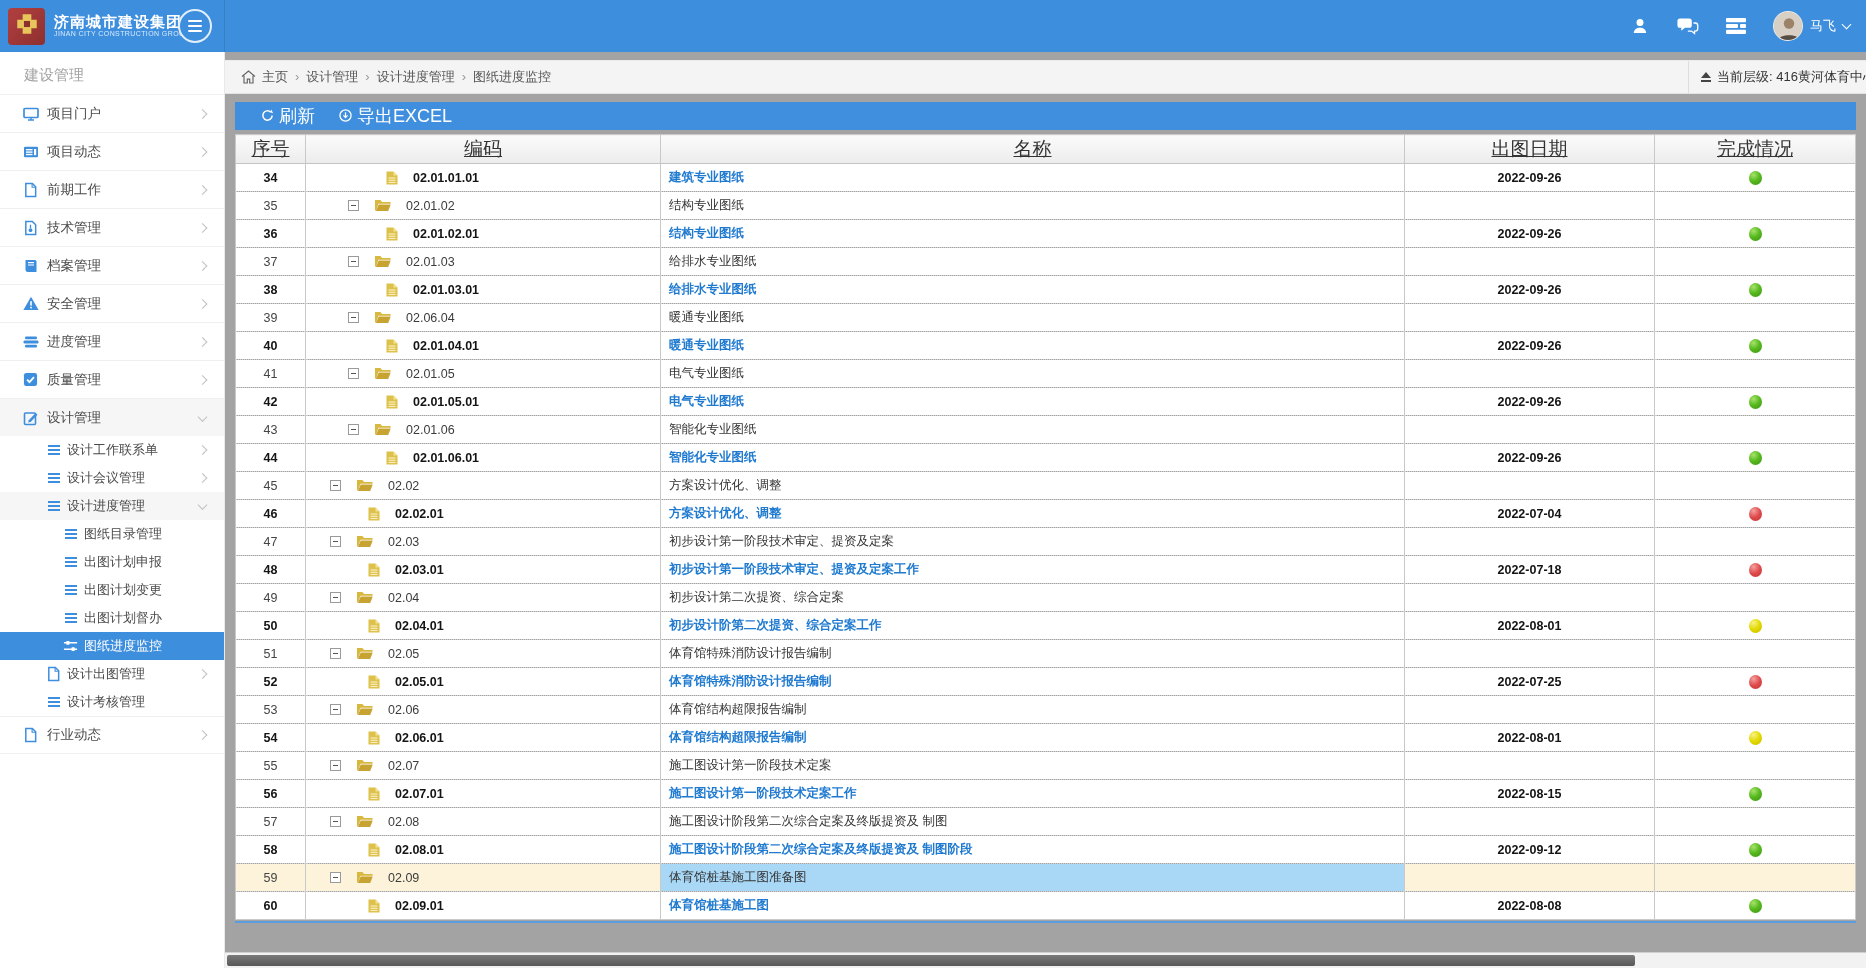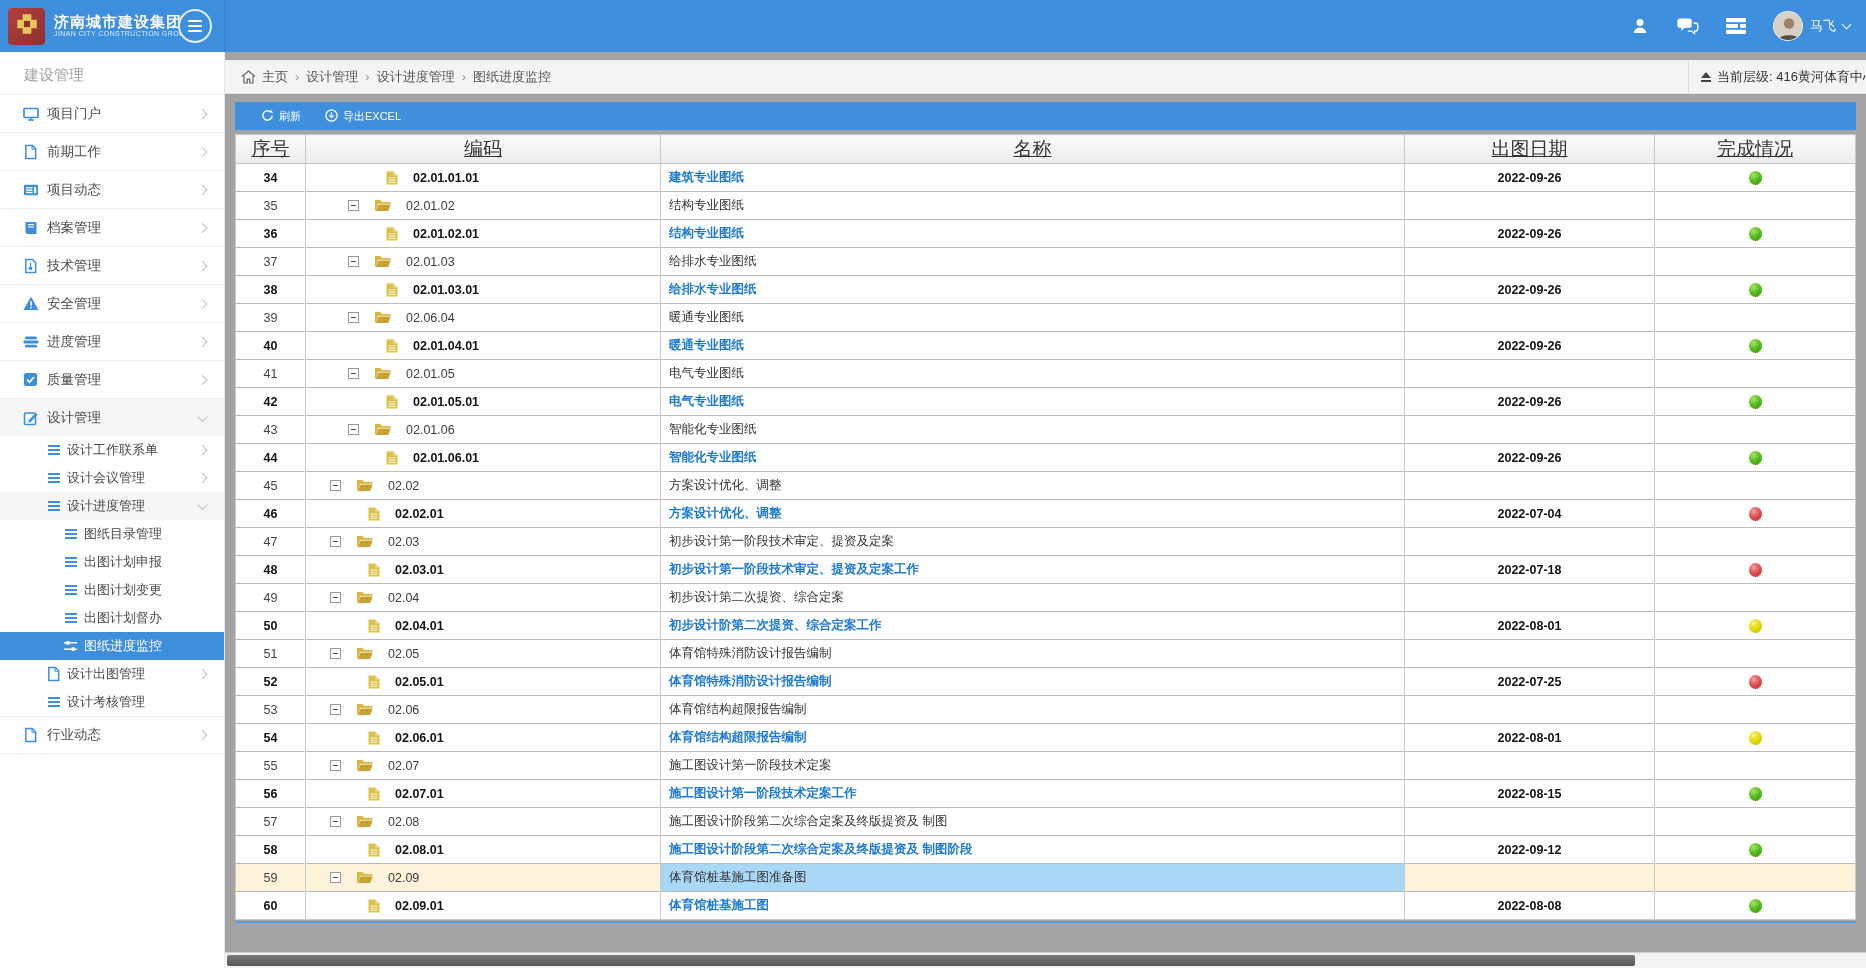--- a/index.html
+++ b/index.html
@@ -57,21 +57,21 @@
   .crumb { cursor:pointer; }
   .crumb-right { position:absolute; right:0; top:0; bottom:0; width:178px; border-left:1px solid #ddd;
     display:flex; align-items:center; padding-left:12px; white-space:nowrap; overflow:hidden; color:#333; }
   .eject { display:inline-flex; flex-direction:column; align-items:center; margin-right:6px; }
   .eject .tri { width:0; height:0; border-left:5px solid transparent; border-right:5px solid transparent;
     border-bottom:6px solid #444; }
   .eject .bar { width:10px; height:2px; background:#444; margin-top:1.5px; }
 
   .toolbar { margin:8px 10px 0 10px; height:28px; background:var(--toolbar);
     display:flex; align-items:center; padding-left:14px; }
-  .tbtn { display:flex; align-items:center; gap:5px; color:#fff; font-size:11px;
+  .tbtn { display:flex; align-items:center; gap:5px; color:#fff; font-size:18px;
     padding:0 12px; height:28px; cursor:pointer; }
 
   
   .tblwrap { margin:4px 10px 0 10px; }
   table { width:100%; border-collapse:collapse; table-layout:fixed; font-size:12.5px; }
   table, th, td { border:1px solid #c9c9c9; }
   th { height:29px; background:linear-gradient(#fbfbfb,#ececec); color:#333; font-weight:normal;
     font-size:19px; border-bottom:1px solid #c4c4c4;text-decoration:underline; }
   th + th, td + td { border-left:1px dotted #c6c6c6; }
   td { height:28px; border-top:none; border-bottom:1px dotted #cfcfcf; padding:0; color:#444;
@@ -165,60 +165,60 @@
           <svg width="16" height="16" viewBox="0 0 16 16">
             <rect x="1" y="2.5" width="14" height="9" rx="1" fill="none" stroke="#3e8ede" stroke-width="1.7"></rect>
             <path d="M5 14h6M8 11.5V14" stroke="#3e8ede" stroke-width="1.4" fill="none"></path>
           </svg>
         </span>
         <span>项目门户</span>
         <span class="chev"></span>
       </li>
       <li class="side-item lv1">
         <span class="s-ic">
-          <svg width="15" height="16" viewBox="0 0 16 16">
-            <path d="M3 1h7l3.5 3.5V15H3z" fill="none" stroke="#3e8ede" stroke-width="1.6"></path>
-            <path d="M9.7 1.3V5h3.6" fill="none" stroke="#3e8ede" stroke-width="1.2"></path>
-          </svg>
-        </span>
-        <span>前期工作</span>
-        <span class="chev"></span>
-      </li>
-      <li class="side-item lv1">
-        <span class="s-ic">
           <svg width="16" height="16" viewBox="0 0 16 16">
             <rect x="1" y="2.8" width="14" height="10.4" rx="1" fill="#3e8ede"></rect>
             <rect x="3" y="5" width="6.5" height="1.4" fill="#fff"></rect>
             <rect x="3" y="7.4" width="6.5" height="1.4" fill="#fff"></rect>
             <rect x="3" y="9.8" width="6.5" height="1.4" fill="#fff"></rect>
             <rect x="11" y="5" width="2.2" height="6.2" fill="#fff"></rect>
           </svg>
         </span>
         <span>项目动态</span>
         <span class="chev"></span>
       </li>
       <li class="side-item lv1">
         <span class="s-ic">
-          <svg width="16" height="16" viewBox="0 0 16 16">
-            <path d="M2.5 2h9.5a1.5 1.5 0 0 1 1.5 1.5V14H5a2.5 2.5 0 0 1-2.5-2.5z" fill="#3e8ede"></path>
-            <path d="M5 4.6h6M5 7h6" stroke="#fff" stroke-width="1.2"></path>
-          </svg>
-        </span>
-        <span>档案管理</span>
+          <svg width="15" height="16" viewBox="0 0 16 16">
+            <path d="M3 1h7l3.5 3.5V15H3z" fill="none" stroke="#3e8ede" stroke-width="1.6"></path>
+            <path d="M9.7 1.3V5h3.6" fill="none" stroke="#3e8ede" stroke-width="1.2"></path>
+          </svg>
+        </span>
+        <span>前期工作</span>
         <span class="chev"></span>
       </li>
       <li class="side-item lv1">
         <span class="s-ic">
           <svg width="15" height="16" viewBox="0 0 16 16">
             <path d="M3 1h7l3.5 3.5V15H3z" fill="none" stroke="#3e8ede" stroke-width="1.6"></path>
             <path d="M8 4.5V8" stroke="#3e8ede" stroke-width="1.4"></path>
             <circle cx="8" cy="10.3" r="2" fill="#3e8ede"></circle>
           </svg>
         </span>
         <span>技术管理</span>
+        <span class="chev"></span>
+      </li>
+      <li class="side-item lv1">
+        <span class="s-ic">
+          <svg width="16" height="16" viewBox="0 0 16 16">
+            <path d="M2.5 2h9.5a1.5 1.5 0 0 1 1.5 1.5V14H5a2.5 2.5 0 0 1-2.5-2.5z" fill="#3e8ede"></path>
+            <path d="M5 4.6h6M5 7h6" stroke="#fff" stroke-width="1.2"></path>
+          </svg>
+        </span>
+        <span>档案管理</span>
         <span class="chev"></span>
       </li>
       <li class="side-item lv1">
         <span class="s-ic">
           <svg width="16" height="15" viewBox="0 0 16 15">
             <path d="M8 0.8L15.6 14H0.4z" fill="#3e8ede"></path>
             <rect x="7.2" y="5.2" width="1.6" height="4.4" fill="#fff"></rect>
             <rect x="7.2" y="10.8" width="1.6" height="1.6" fill="#fff"></rect>
           </svg>
         </span>

